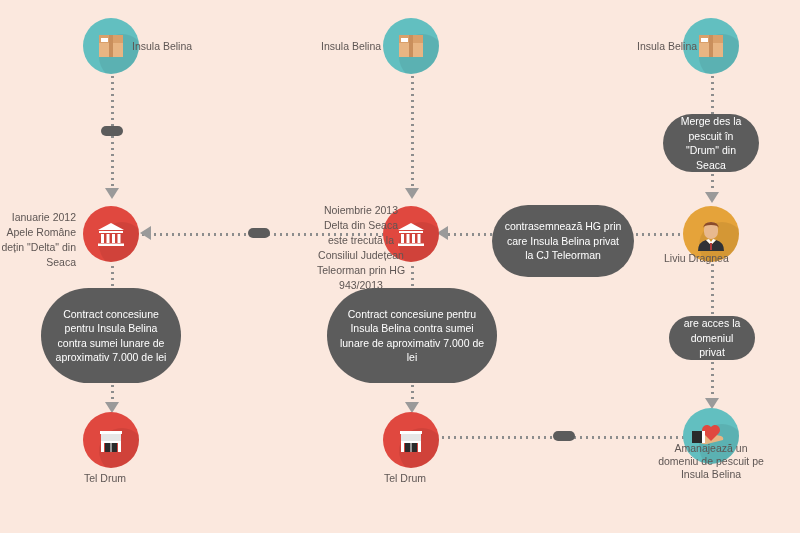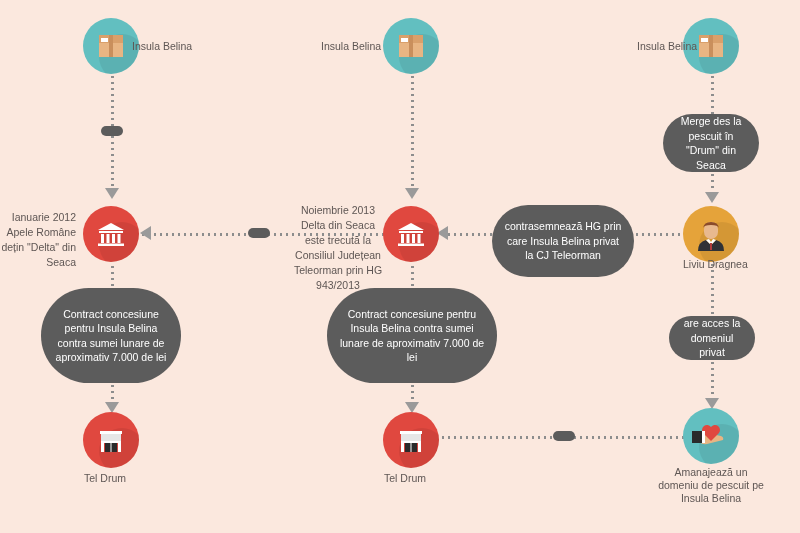--- a/index.html
+++ b/index.html
@@ -67,21 +67,21 @@
     display:flex;align-items:center;justify-content:center;
     text-align:center;font-size:10.5px;line-height:14.5px;
     padding:6px 10px;box-sizing:border-box;
   }
 
   
   .sidetext{
     position:absolute;color:#5e5654;font-size:10.5px;line-height:15px;
     text-align:right;
   }
-  .sidetext.center{text-align:center;}
+  .sidetext.center{text-align:center;margin-left:23px;}
 </style>
 </head>
 <body>
 
 <div id="canvas">
 
   <div class="conn v" style="left:111px;top:74px;height:122px;"></div>
   <div class="pill" style="left:101px;top:126px;"></div>
   <div class="arrow down" style="left:105px;top:188px;"></div>
 
@@ -185,21 +185,21 @@
   <div class="node amber" style="left:683px;top:206px;">
     <div class="shade"></div>
     <svg width="34" height="34" viewBox="0 0 34 34">
       <path d="M10 12 a7 7 0 0 1 14 0 v3 a7 7 0 0 1 -14 0 z" fill="#e8b98f"></path>
       <path d="M9 11 q1-6 8-6 t8 6 q-1-3-8-3 t-8 3z" fill="#8a4b2a"></path>
       <path d="M4 34 q0-9 8-11 l5 5 l5-5 q8 2 8 11 z" fill="#2f3136"></path>
       <polygon points="12,23 17,28 22,23 19,22 17,25 15,22" fill="#ffffff"></polygon>
       <rect x="16" y="26" width="2" height="7" fill="#b03b3b"></rect>
     </svg>
   </div>
-  <div class="node-label" style="left:664px;top:258px;margin-left:19px;">Liviu Dragnea</div>
+  <div class="node-label" style="left:664px;top:252px;">Liviu Dragnea</div>
 
   <div class="node red" style="left:83px;top:412px;">
     <div class="shade"></div>
     <svg width="28" height="28" viewBox="0 0 28 28">
       <rect x="3" y="5" width="22" height="3" fill="#ffffff"></rect>
       <rect x="4" y="8" width="20" height="7" fill="#e6e6e6"></rect>
       <rect x="4" y="15" width="20" height="2" fill="#ffffff"></rect>
       <rect x="4" y="17" width="3" height="9" fill="#ffffff"></rect>
       <rect x="21" y="17" width="3" height="9" fill="#ffffff"></rect>
       <rect x="8" y="17" width="12" height="9" fill="#2a2a2a"></rect>
@@ -224,21 +224,21 @@
 
   <div class="node teal" style="left:683px;top:408px;">
     <div class="shade"></div>
     <svg width="40" height="40" viewBox="0 0 40 40">
       <path d="M6 22 q6-6 14-4 l10 2 q3 1 2 4 l-16 4 q-8 1 -10 -6z" fill="#e8b583"></path>
       <path d="M20 11 a5 5 0 0 1 8 6 l-8 8 l-8-8 a5 5 0 0 1 8-6z" fill="#e0483f"></path>
       <rect x="1" y="15" width="12" height="12" fill="#2a2a2a"></rect>
       <rect x="11" y="15" width="3" height="12" fill="#ffffff"></rect>
     </svg>
   </div>
-  <div class="node-label multi" style="left:655px;top:466px;width:112px;">Amanajează un domeniu de pescuit pe Insula Belina</div>
+  <div class="node-label multi" style="left:655px;top:442px;width:112px;">Amanajează un domeniu de pescuit pe Insula Belina</div>
 
   <div class="capsule" style="left:41px;top:288px;width:140px;height:95px;">Contract concesiune pentru Insula Belina contra sumei lunare de aproximativ 7.000 de lei</div>
   <div class="capsule" style="left:327px;top:288px;width:170px;height:95px;">Contract concesiune pentru Insula Belina contra sumei lunare de aproximativ 7.000 de lei</div>
   <div class="capsule" style="left:492px;top:205px;width:142px;height:72px;">contrasemnează HG prin care Insula Belina privat la CJ Teleorman</div>
   <div class="capsule" style="left:663px;top:114px;width:96px;height:58px;">Merge des la pescuit în "Drum" din Seaca</div>
   <div class="capsule" style="left:669px;top:316px;width:86px;height:44px;text-align:center;">are acces la domeniul privat</div>
 
 </div>
 
 </body></html>

